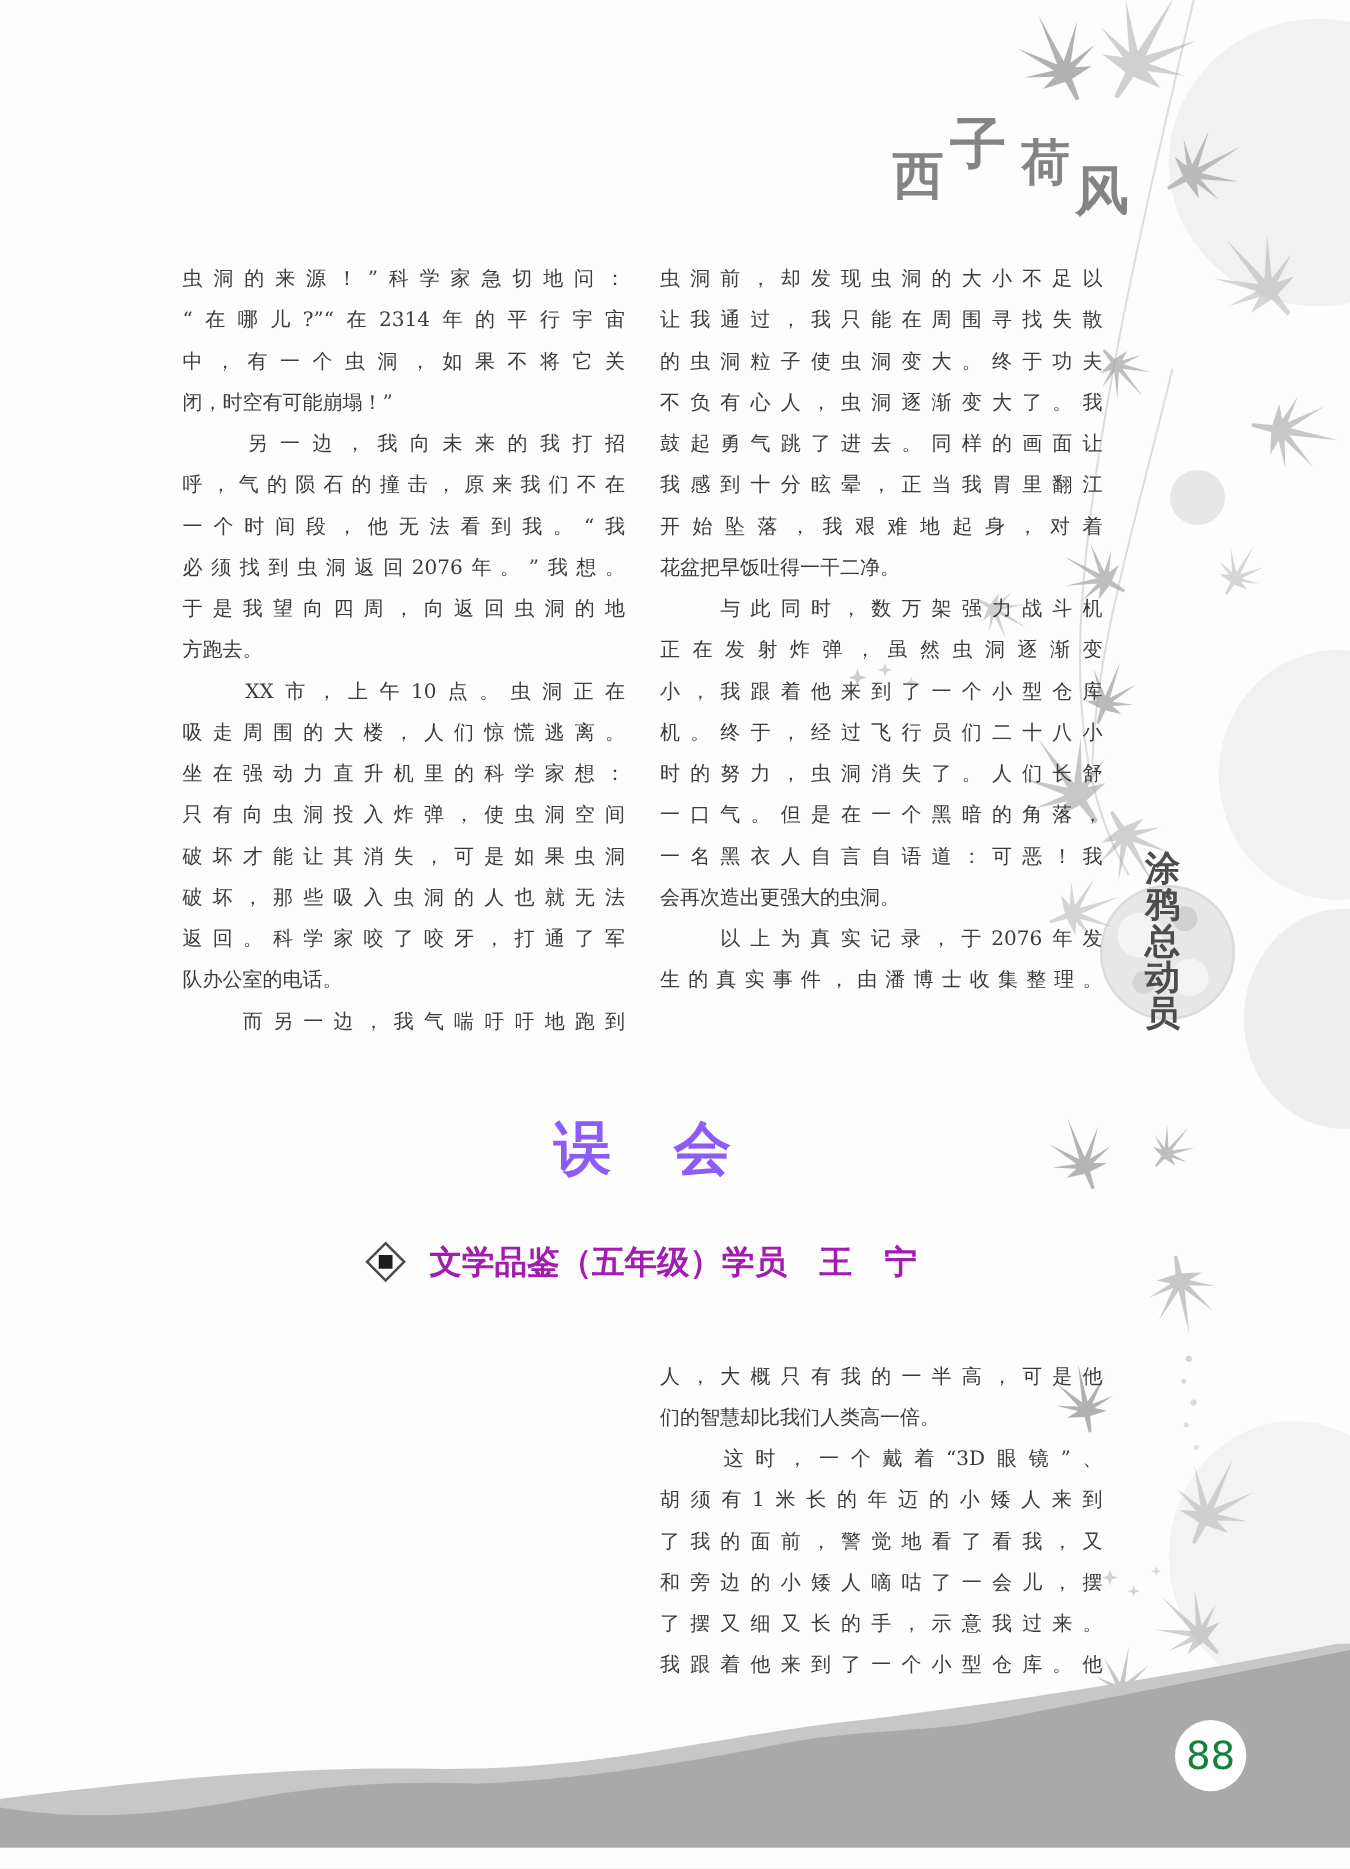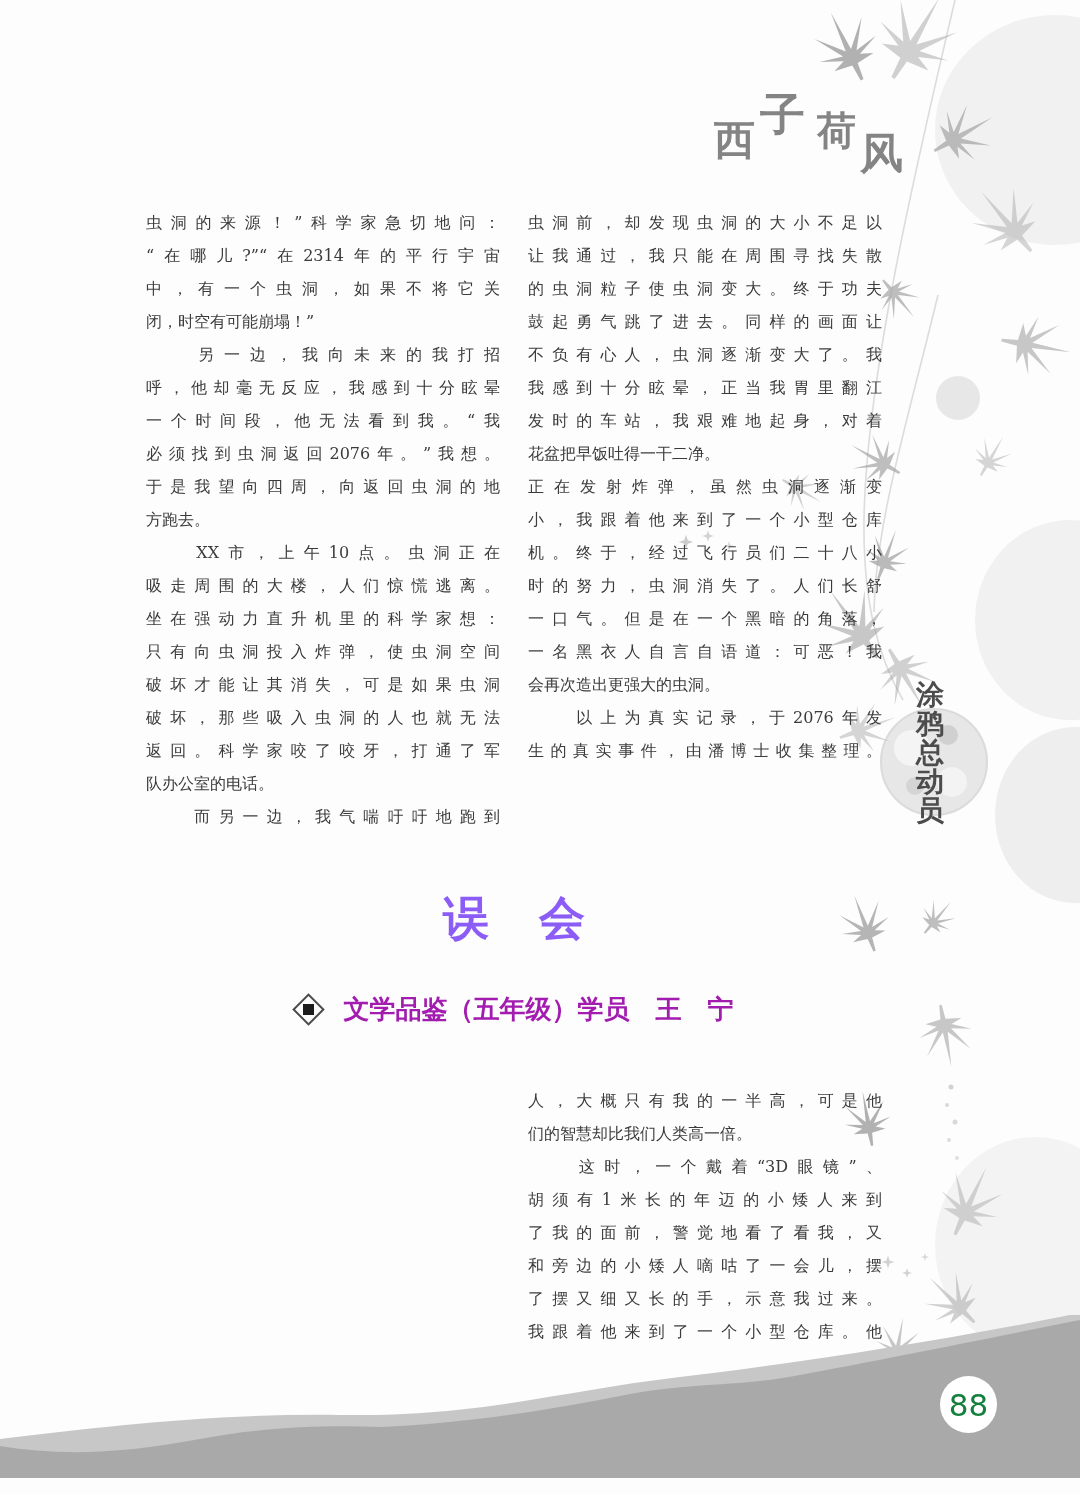--- a/index.html
+++ b/index.html
@@ -146,44 +146,45 @@
     <span class="b2">荷</span>
     <span class="b3">风</span>
   </div>
 
   <div class="col tcol-left">
       <div class="tline">虫洞的来源！”科学家急切地问：</div>
       <div class="tline">“在哪儿?”“在2314年的平行宇宙</div>
       <div class="tline">中，有一个虫洞，如果不将它关</div>
       <div class="tline pend">闭，时空有可能崩塌！”</div>
       <div class="tline">　　另一边，我向未来的我打招</div>
-      <div class="tline">呼，他却毫无反应，我感到十分眩晕</div>
+      <div class="tline">呼，气的陨石的撞击，原来我们不在</div>
       <div class="tline">一个时间段，他无法看到我。“我</div>
       <div class="tline">必须找到虫洞返回2076年。”我想。</div>
       <div class="tline">于是我望向四周，向返回虫洞的地</div>
       <div class="tline pend">方跑去。</div>
       <div class="tline">　　XX市，上午10点。虫洞正在</div>
       <div class="tline">吸走周围的大楼，人们惊慌逃离。</div>
       <div class="tline">坐在强动力直升机里的科学家想：</div>
       <div class="tline">只有向虫洞投入炸弹，使虫洞空间</div>
       <div class="tline">破坏才能让其消失，可是如果虫洞</div>
       <div class="tline">破坏，那些吸入虫洞的人也就无法</div>
       <div class="tline">返回。科学家咬了咬牙，打通了军</div>
       <div class="tline pend">队办公室的电话。</div>
       <div class="tline">　　而另一边，我气喘吁吁地跑到</div>
     </div>
   <div class="col tcol-right">
       <div class="tline">虫洞前，却发现虫洞的大小不足以</div>
       <div class="tline">让我通过，我只能在周围寻找失散</div>
       <div class="tline">的虫洞粒子使虫洞变大。终于功夫</div>
+      <div class="tline">不负有心人，虫洞逐渐变大了。我</div>
       <div class="tline">鼓起勇气跳了进去。同样的画面让</div>
-      <div class="tline">不负有心人，虫洞逐渐变大了。我</div>
       <div class="tline">我感到十分眩晕，正当我胃里翻江</div>
-      <div class="tline">发时的车站，我艰难地起身，对着</div>
+      <div class="tline">开始坠落，我艰难地起身，对着</div>
       <div class="tline pend">花盆把早饭吐得一干二净。</div>
+      <div class="tline">　　与此同时，数万架强力战斗机</div>
       <div class="tline">正在发射炸弹，虽然虫洞逐渐变</div>
       <div class="tline">小，我跟着他来到了一个小型仓库</div>
       <div class="tline">机。终于，经过飞行员们二十八小</div>
       <div class="tline">时的努力，虫洞消失了。人们长舒</div>
       <div class="tline">一口气。但是在一个黑暗的角落，</div>
       <div class="tline">一名黑衣人自言自语道：可恶！我</div>
       <div class="tline pend">会再次造出更强大的虫洞。</div>
       <div class="tline">　　以上为真实记录，于2076年发</div>
       <div class="tline">生的真实事件，由潘博士收集整理。</div>
     </div>

